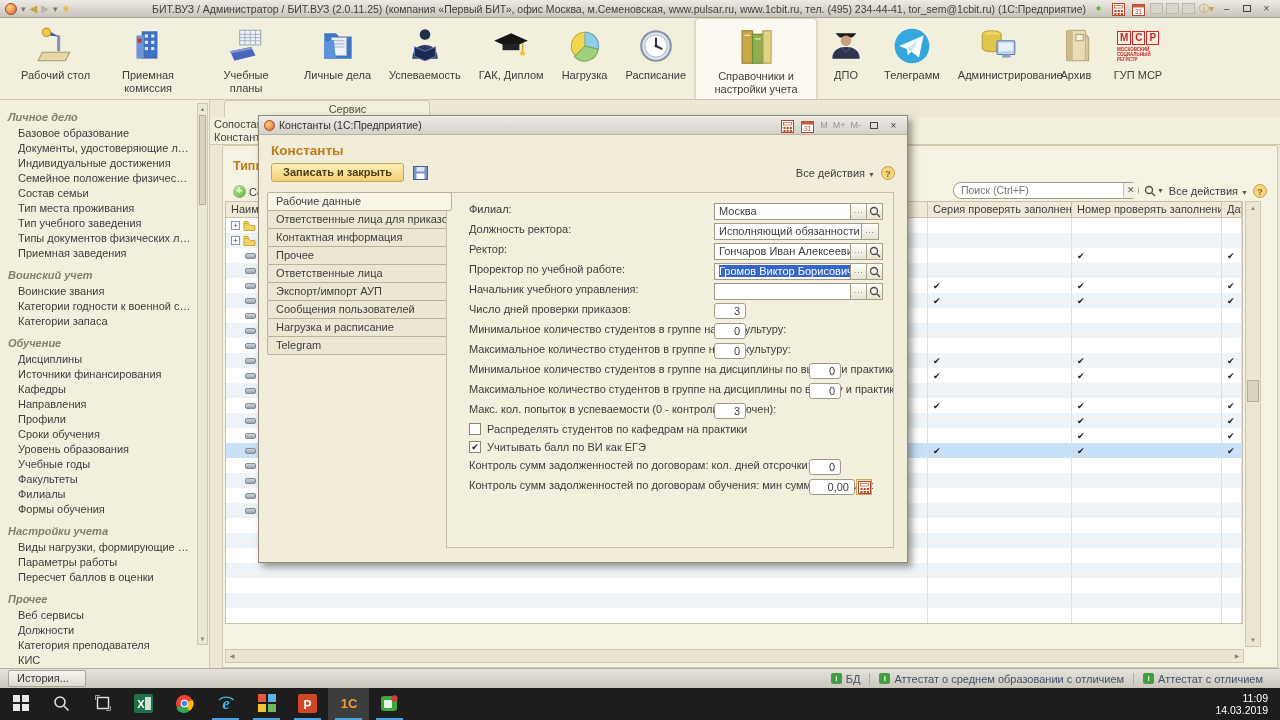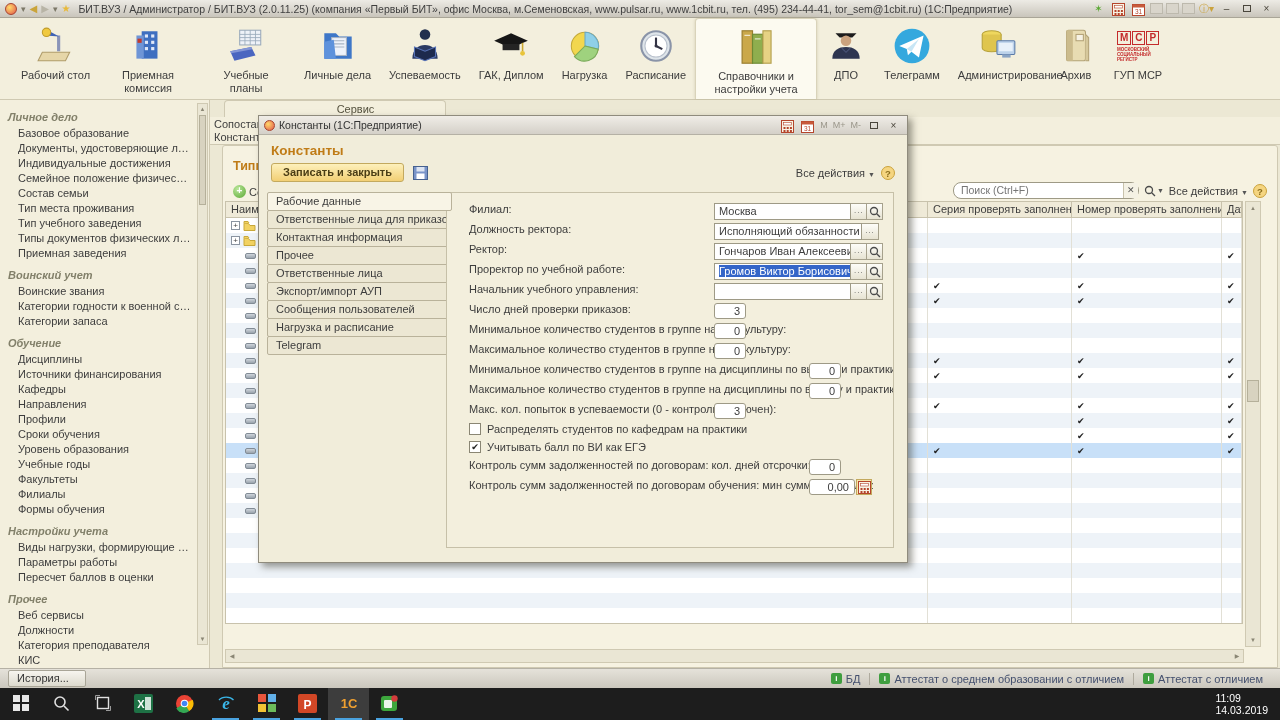--- a/index.html
+++ b/index.html
@@ -7,21 +7,21 @@
   body { font-family:"Liberation Sans", sans-serif; font-size:11px; background:#d6d2c8; position:relative; }
   .screen { position:absolute; inset:0; width:1280px; height:720px; }
 
   
   .titlebar { position:absolute; top:0; left:0; right:0; height:18px;
     background:linear-gradient(#edebe5,#c9c5bb); border-bottom:1px solid #a9a597;
     display:flex; align-items:center; gap:4px; padding:0 5px; color:#3f3f3f; }
   .tb-logo { width:12px; height:12px; border-radius:50%; background:radial-gradient(circle at 35% 35%, #ffda6a, #e2574c); border:1px solid #a8432f; }
   .tb-glyph { font-size:9px; color:#7c7868; cursor:pointer; }
   .tb-star { color:#e8b93a; font-size:10px; }
-  .titlebar .title { flex:1; font-size:10.5px; white-space:nowrap; overflow:hidden; margin-left:4px; }
+  .titlebar .title { flex:1; font-size:10.5px; white-space:nowrap; overflow:hidden; margin-left:4px;text-align:right; }
   .tb-right { display:flex; align-items:center; gap:3px; }
   .winbtn { width:17px; height:13px; text-align:center; line-height:11px; font-size:10px;
     color:#4a463c; border:1px solid transparent; cursor:pointer; }
   .disbtn { width:13px; height:11px; background:#d9d5cb; border:1px solid #bdb9ad; }
 
   
   .ribbon { position:absolute; top:18px; left:0; right:0; height:82px; background:#f3efdd;
     border-bottom:1px solid #cfc9b2; display:flex; align-items:stretch; padding:0 6px 0 12px; }
   .ritem { display:flex; flex-direction:column; align-items:center; padding:5px 9px 0;
     cursor:pointer; color:#3c3c3c; }
@@ -43,21 +43,21 @@
   .sb-title { color:#82806a; font-weight:bold; padding:9px 4px 2px 8px; white-space:nowrap;font-style:italic; }
   .sb-item { color:#3d3d3d; padding:1.5px 4px 1.5px 18px; white-space:nowrap; overflow:hidden;
     text-overflow:ellipsis; cursor:pointer; }
   .sb-scroll { position:absolute; right:2px; top:3px; bottom:3px; width:11px;
     background:#eae6d4; border:1px solid #cfc9b2; }
   .scr-arrow { position:absolute; left:0; right:0; height:10px; text-align:center;
     font-size:6px; color:#8a8674; line-height:10px; cursor:pointer; }
   .scr-thumb { position:absolute; left:1px; right:1px; background:#d8d3c0; border:1px solid #b5b09a; }
 
   .workspace { position:absolute; left:210px; top:0; right:0; bottom:0; background:#ece8d4; }
-  .svc-tab { position:absolute; left:14px; top:0; width:222px; height:17px; background:#f3efdd;
+  .svc-tab { position:absolute; left:14px; top:0; width:206px; height:17px; background:#f3efdd;
     border:1px solid #cfc9b2; border-bottom:none; border-radius:4px 4px 0 0; text-align:center;
     color:#55523f; line-height:16px; cursor:pointer;padding-left:41px; }
   .nav-links { position:absolute; top:17px; left:0; right:0; height:28px; background:#f3efdd;
     border-bottom:1px solid #cfc9b2; padding:1px 2px; }
   .nav-link { color:#3d3d3d; line-height:13px; padding-left:2px; cursor:pointer; white-space:nowrap; }
 
   .panel { position:absolute; left:12px; right:2px; top:45px; bottom:0; background:#f6f2e1;
     border:1px solid #cfc9b2; border-radius:3px 3px 0 0; }
   .panel-title { position:absolute; left:10px; top:13px; color:#bf7b16; font-weight:bold; font-size:12.5px; }
   .create-btn { position:absolute; left:10px; top:39px; display:flex; align-items:center; gap:3px;
@@ -159,21 +159,21 @@
   .status-item:first-child { border-left:none; }
   .info-ico { width:11px; height:11px; border-radius:2px; background:#3f9e3f; color:#fff; font-size:8px;
     font-weight:bold; text-align:center; line-height:11px; flex:none; }
 
   
   .taskbar { position:absolute; bottom:0; left:0; right:0; height:32px; background:#1d1d1d;
     display:flex; align-items:stretch; z-index:60; }
   .tb-app { width:41px; display:flex; align-items:center; justify-content:center; position:relative; cursor:pointer; }
   .tb-app.open::after { content:""; position:absolute; bottom:0; left:7px; right:7px; height:2px; background:#4aa3e0; }
   .tb-app.active { background:#3d3d3d; }
-  .clock { margin-left:auto; color:#fff; text-align:left; font-size:10.5px; line-height:12px;
+  .clock { margin-left:auto; color:#fff; text-align:right; font-size:10.5px; line-height:12px;
     padding:4px 12px 0 0; cursor:default; }
 </style>
 </head>
 <body>
 
 <div class="screen">
 
   <div class="titlebar">
     <span class="tb-logo"></span>
     <span class="tb-glyph">▾</span>

